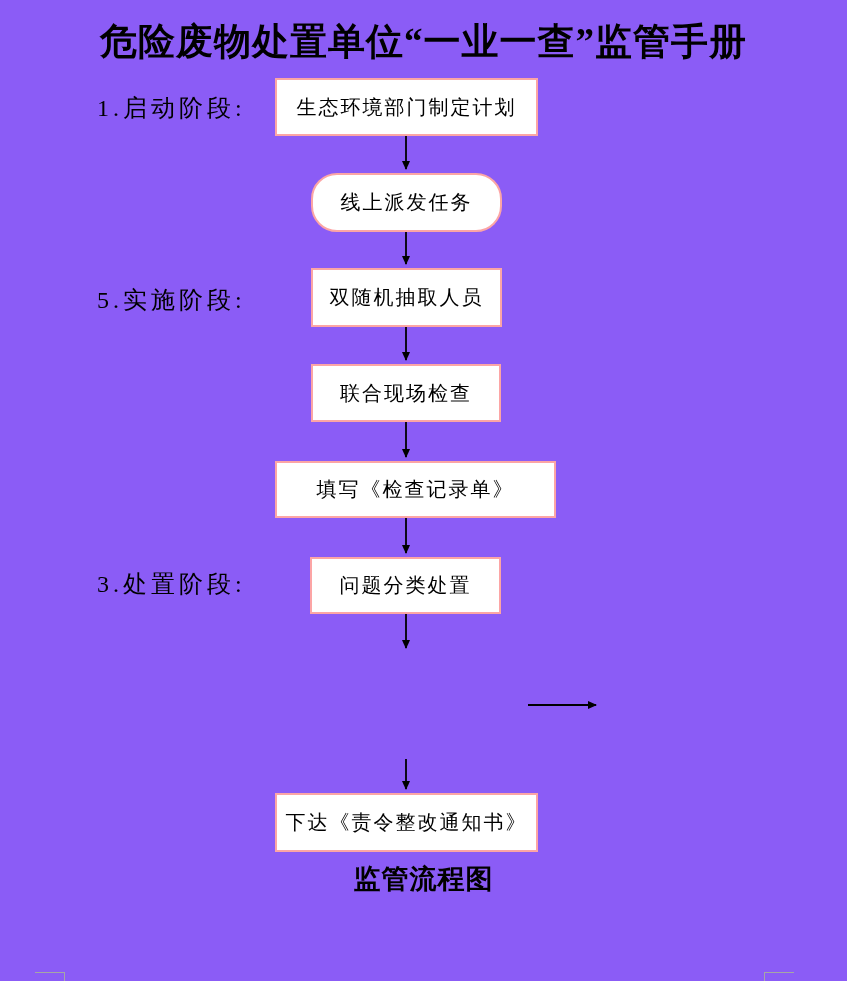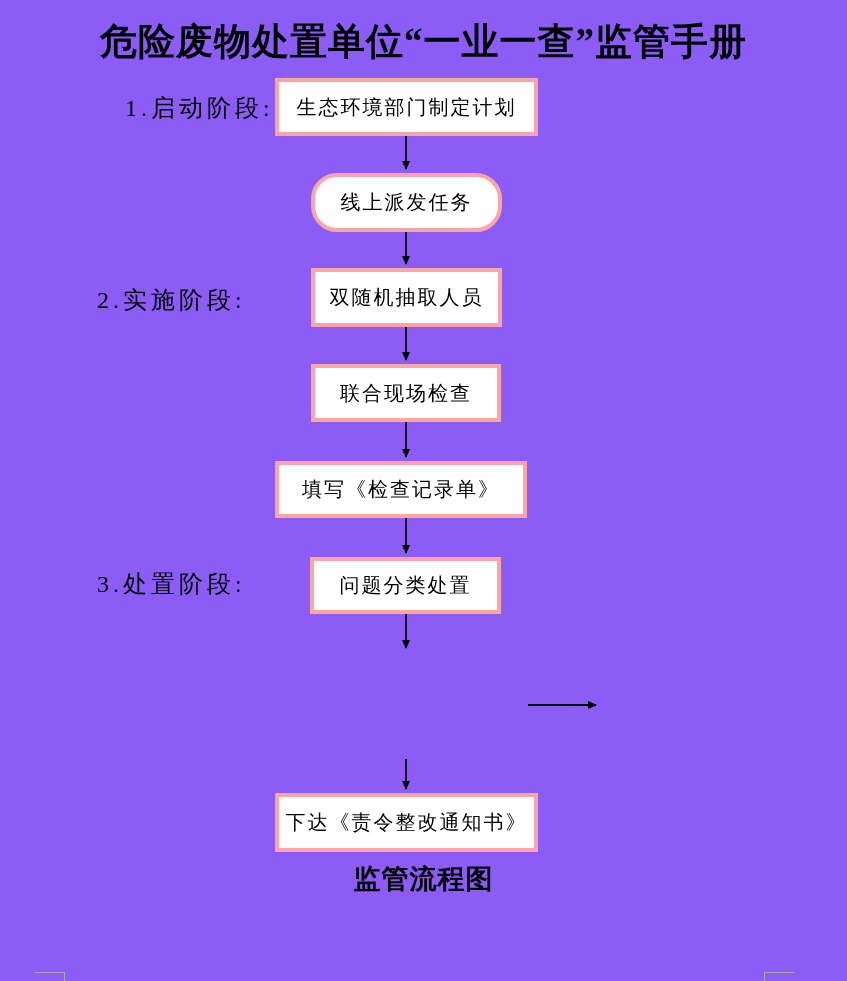--- a/index.html
+++ b/index.html
@@ -32,21 +32,21 @@
     position: absolute;
     left: 97px;
     font-size: 24px;
     letter-spacing: 4px;
     white-space: nowrap;
     font-family: "Liberation Serif", "DejaVu Serif", serif;
   }
   .flow-box {
     position: absolute;
     box-sizing: border-box;
-    border: 4px solid #fca5a5;
+    border: 2px solid #fca5a5;
     background: #ffffff;
     display: flex;
     align-items: center;
     justify-content: center;
     font-size: 20px;
     letter-spacing: 2px;
     white-space: nowrap;
     text-align: right;
   }
   .diamond-wrap {
@@ -114,29 +114,29 @@
     border-left: 1px solid #a6a6a6;
   }
 </style>
 </head>
 <body>
 
 <div id="page">
 
   <div class="doc-title">危险废物处置单位“一业一查”监管手册</div>
 
-  <div class="stage-label" style="top:92px;margin-left:28px;">1.启动阶段:</div>
-  <div class="stage-label" style="top:284px;">2.实施阶段:</div>
+  <div class="stage-label" style="top:92px;">1.启动阶段:</div>
+  <div class="stage-label" style="top:284px;">5.实施阶段:</div>
   <div class="stage-label" style="top:568px;">3.处置阶段:</div>
 
   <div class="flow-box" style="left:275px; top:78px;  width:263px; height:58px;">生态环境部门制定计划</div>
   <div class="flow-box" style="left:311px; top:173px; width:191px; height:59px;border-radius:26px;">线上派发任务</div>
   <div class="flow-box" style="left:311px; top:268px; width:191px; height:59px;">双随机抽取人员</div>
   <div class="flow-box" style="left:311px; top:364px; width:190px; height:58px;">联合现场检查</div>
-  <div class="flow-box" style="left:275px; top:461px; width:252px; height:57px;">填写《检查记录单》</div>
+  <div class="flow-box" style="left:275px; top:461px; width:281px; height:57px;">填写《检查记录单》</div>
   <div class="flow-box" style="left:310px; top:557px; width:191px; height:57px;">问题分类处置</div>
   <div class="flow-box" style="left:275px; top:793px; width:263px; height:59px;">下达《责令整改通知书》</div>
 
 
   <svg id="arrow-layer" viewBox="0 0 847 981">
     <defs>
       <marker id="ah" markerWidth="9" markerHeight="8" refX="8" refY="4" orient="auto" markerUnits="userSpaceOnUse">
         <path d="M0,0 L9,4 L0,8 z" fill="#000000"></path>
       </marker>
     </defs>

